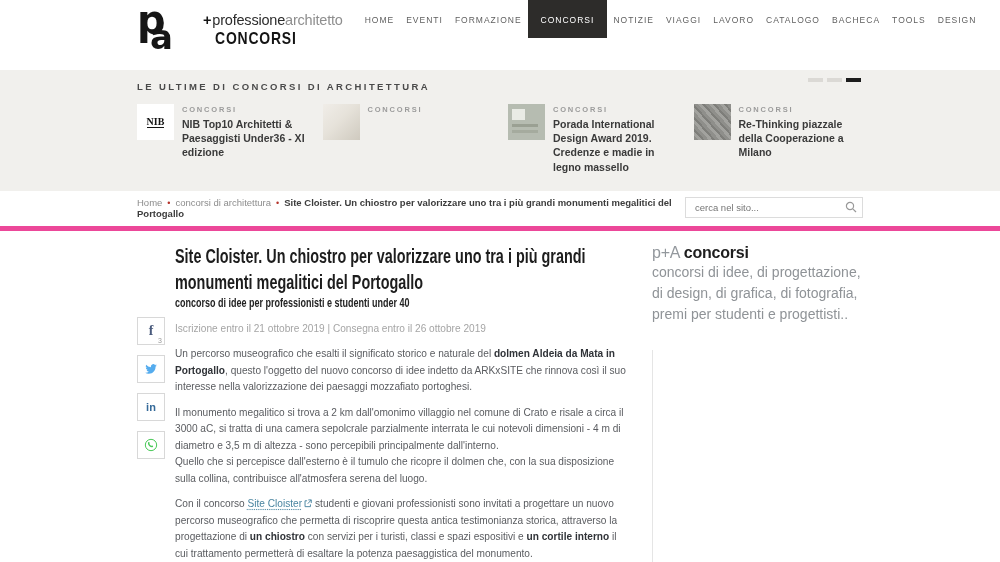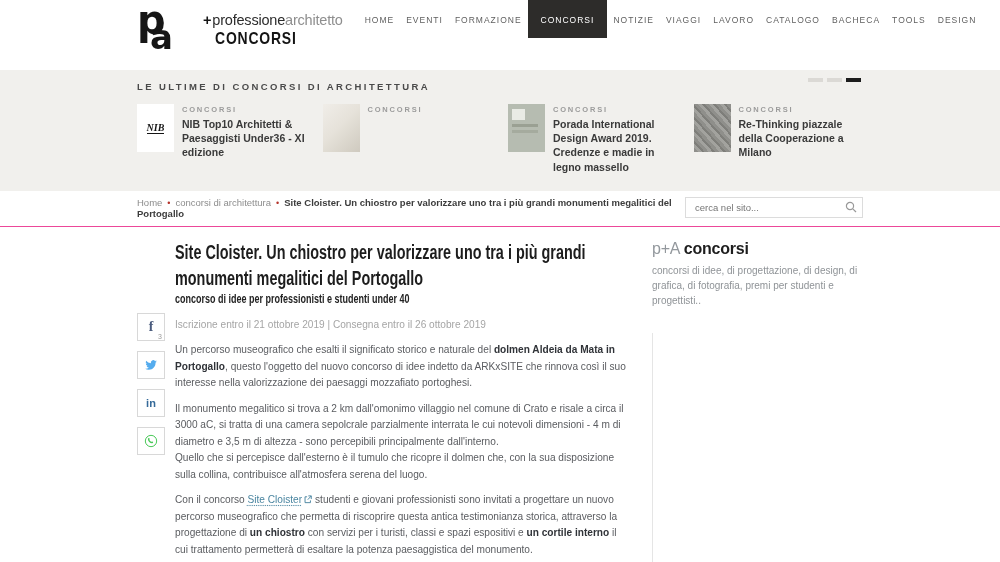--- a/index.html
+++ b/index.html
@@ -29,33 +29,33 @@
 
   
   .latest-strip { background:#f1f0ed; }
   .strip-inner { position:relative; padding:9px 0 17px; }
   .strip-heading { font-size:9.5px; font-weight:bold; letter-spacing:2.4px; color:#4a4a4a; margin:2px 0 12px; }
   .strip-pagination { position:absolute; right:2px; top:8px; display:flex; gap:4px; }
   .strip-pagination span { width:15px; height:4px; background:#dbd9d5; display:block; cursor:pointer; }
   .strip-pagination span.active { background:#1c1c1c; }
   .strip-items { display:grid; grid-template-columns:repeat(4,1fr); column-gap:16px; }
   .strip-item { display:flex; gap:8px; cursor:pointer; }
-  .thumb { width:37px; height:48px; flex:none;font-style:italic; }
+  .thumb { width:37px; height:36px; flex:none; }
   .thumb-nib { background:#fff; display:flex; align-items:center; justify-content:center; }
   .nib-label { font-size:10px; font-weight:bold; color:#141414; border-bottom:1px solid #141414; font-family:"Liberation Serif",serif; }
   .thumb-sketch { background:linear-gradient(135deg,#f0ede8 0%,#e6e2da 45%,#cfcabf 100%); }
   .thumb-porada { background:#b6bcb1; position:relative; }
   .thumb-porada::before { content:""; position:absolute; left:4px; top:5px; width:13px; height:11px; background:#e9ebe5; }
   .thumb-porada::after { content:""; position:absolute; left:4px; top:20px; width:26px; height:3px; background:#9aa093; box-shadow:0 6px 0 #a5ab9e; }
   .thumb-aerial { background:repeating-linear-gradient(48deg,#8f8f8b 0 3px,#a2a29e 3px 6px,#7e7e7a 6px 8px); }
   .item-kicker { font-size:7.5px; font-weight:bold; letter-spacing:1.8px; color:#9b9b9b; margin:1px 0 3px; }
   .item-title { font-size:10.5px; font-weight:bold; color:#3a3a3a; line-height:1.35; }
 
   
-  .crumb-bar { background:#fff; border-bottom:1px solid #ec4899; }
+  .crumb-bar { background:#fff; border-bottom:5px solid #ec4899; }
   .crumb-inner { display:flex; align-items:center; justify-content:space-between; padding:6px 0 7px; }
   .breadcrumb { font-size:9.5px; color:#8d8d8d; }
   .breadcrumb .sep { color:#b5342c; margin:0 5px; font-size:9px; }
   .breadcrumb .current { color:#3c3c3c; font-weight:bold; }
   .search-box { position:relative; }
   .search-box input { width:178px; height:21px; border:1px solid #dcdcdc; background:#fff; font-size:9.5px; color:#777; padding:0 24px 0 9px; outline:none; font-family:inherit; }
   .search-icon { position:absolute; right:6px; top:4px; cursor:pointer; }
 
   
   .main-area { display:flex; padding-top:10px; }
@@ -73,21 +73,21 @@
   .bodytext p { margin:0 0 9px; }
   .deadline { color:#a5a5a5; }
   .bodytext strong { color:#303338; }
   .ext-link { color:#4a85a0; text-decoration:underline dotted; text-underline-offset:2px; }
   .ext-icon { margin-left:2px; vertical-align:-1px; }
 
   .sidebar { flex:1; margin-left:22px; padding-top:3px; display:flex; flex-direction:column; }
   .brand { font-size:16px; letter-spacing:-0.2px; }
   .brand .b1 { color:#93989d; font-weight:400; }
   .brand .b2 { color:#1e1e1e; font-weight:800; }
-  .side-desc { font-size:10px; color:#8f9397; line-height:1.5; margin-top:5px; }
+  .side-desc { font-size:14px; color:#8f9397; line-height:1.5; }
   .widget-line { margin-top:25px; border-left:1px solid #e5e5e5; height:320px; width:0; }
 </style>
 </head>
 <body>
 
 <header class="site-header">
   <div class="container header-inner">
     <a class="logo">
       <div class="logo-mark">
         <span class="lm-p">p</span>

